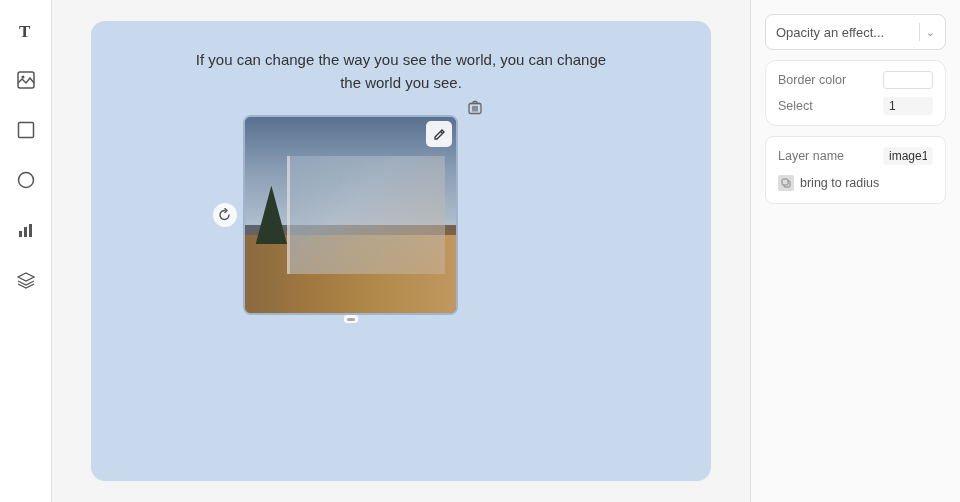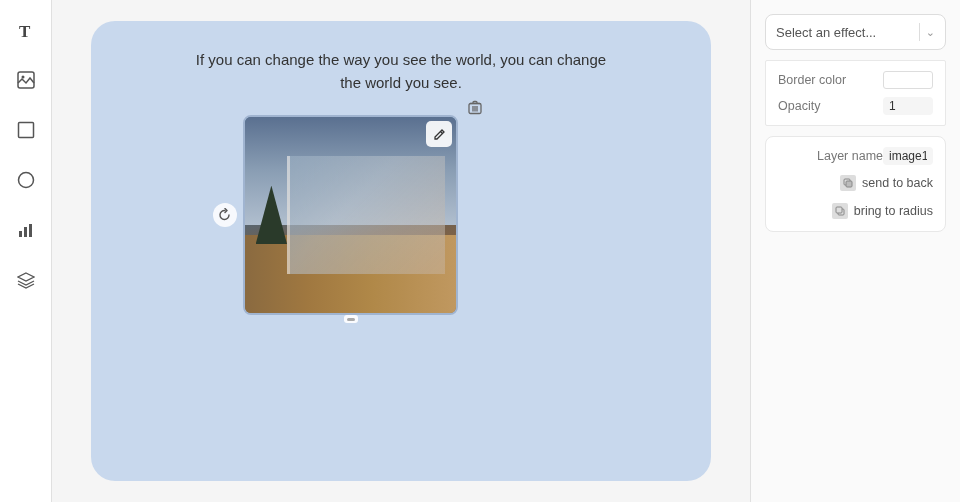--- a/index.html
+++ b/index.html
@@ -41,21 +41,21 @@
       display: flex;
       align-items: center;
       justify-content: center;
       background: #f5f5f5;
       padding: 20px;
     }
     .canvas-board {
       width: 620px;
       height: 460px;
       background: #c8d8ed;
-      border-radius: 24px;
+      border-radius: 14px;
       position: relative;
       display: flex;
       flex-direction: column;
       align-items: center;
     }
 
     
     .canvas-text {
       margin-top: 28px;
       text-align: center;
@@ -237,21 +237,21 @@
     .effect-divider {
       width: 1px;
       height: 18px;
       background: #ddd;
     }
 
     
     .properties-box {
       background: #fff;
       border: 1px solid #e8e8e8;
-      border-radius: 2px;
+      border-radius: 11px;
       padding: 10px 12px;
       display: flex;
       flex-direction: column;
       gap: 8px;
     }
     .prop-row {
       display: flex;
       align-items: center;
       justify-content: space-between;
       font-size: 12.5px;
@@ -279,21 +279,20 @@
 
     
     .layer-box {
       background: #fff;
       border: 1px solid #e8e8e8;
       border-radius: 8px;
       padding: 10px 12px;
       display: flex;
       flex-direction: column;
       gap: 8px;
-      align-items: flex-end;
     }
     .layer-name-row {
       display: flex;
       align-items: center;
       justify-content: space-between;
       font-size: 12.5px;
     }
     .layer-action {
       display: flex;
       align-items: center;
@@ -398,51 +397,42 @@
 
       <div class="resize-handle"></div>
     </div>
 
   </div>
 </div>
 
 <div class="right-panel">
 
   <div class="effect-dropdown">
-    <span>Select an effect...</span>
+    <span>Opacity an effect...</span>
     <div style="display:flex;align-items:center;gap:6px;">
       <div class="effect-divider"></div>
       <span class="chevron">⌄</span>
     </div>
   </div>
 
   <div class="properties-box">
     <div class="prop-row">
       <span class="prop-label">Border color</span>
       <div class="color-swatch"></div>
     </div>
     <div class="prop-row">
-      <span class="prop-label">Opacity</span>
+      <span class="prop-label">Select</span>
       <input class="prop-input" type="text" value="1" style="">
     </div>
   </div>
 
   <div class="layer-box">
     <div class="layer-name-row">
       <span class="prop-label">Layer name</span>
       <input class="prop-input" type="text" value="image1" style="">
-    </div>
-    <div class="layer-action">
-      <div class="layer-action-icon">
-        <svg width="10" height="10" viewBox="0 0 10 10" fill="none">
-          <rect x="1" y="1" width="6" height="6" rx="1" stroke="#888" stroke-width="1" fill="none"></rect>
-          <rect x="3" y="3" width="6" height="6" rx="1" fill="#bbb" stroke="#888" stroke-width="1"></rect>
-        </svg>
-      </div>
-      <span>send to back</span>
     </div>
     <div class="layer-action">
       <div class="layer-action-icon">
         <svg width="10" height="10" viewBox="0 0 10 10" fill="none">
           <rect x="3" y="3" width="6" height="6" rx="1" stroke="#888" stroke-width="1" fill="none"></rect>
           <rect x="1" y="1" width="6" height="6" rx="1" fill="#ddd" stroke="#888" stroke-width="1"></rect>
         </svg>
       </div>
       <span>bring to radius</span>
     </div>

